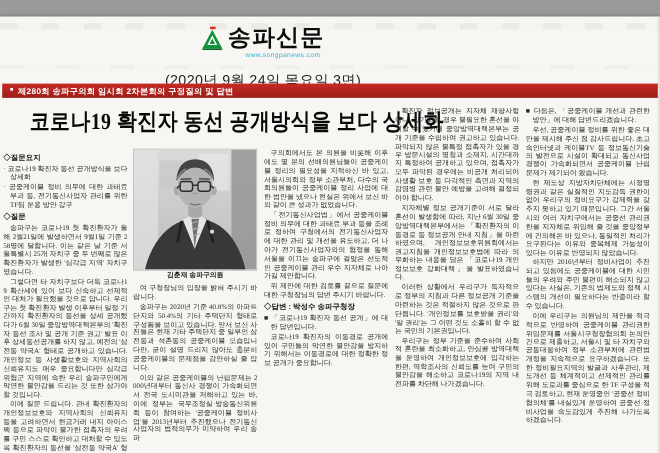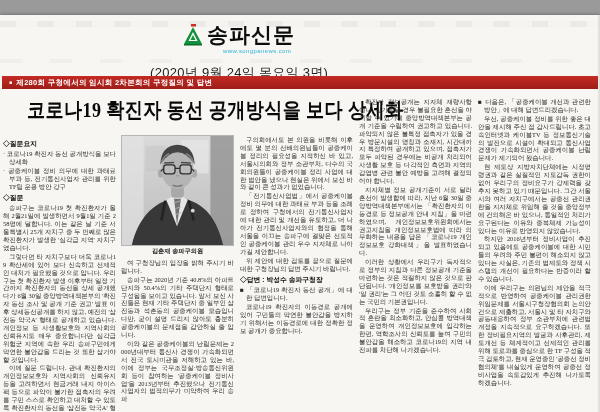--- a/index.html
+++ b/index.html
@@ -64,21 +64,21 @@
       <rect x="1" y="20" width="18" height="1.5" fill="#0d6b2c"></rect>
     </svg>
     <span class="logo-text">송파신문</span>
   </div>
   <div class="logo-url">www.songpanews.com</div>
 
   <div class="dateline">(2020년 9월 24일 목요일 3면)</div>
 
   <div class="kicker">
     <span class="kicker-bullet">■</span>
-    <span>제280회 구청에서의 임시회 2차본회의 구정질의 및 답변</span>
+    <span>제280회 송파구의회 임시회 2차본회의 구정질의 및 답변</span>
   </div>
 
   <h1 class="headline">코로나19 확진자 동선 공개방식을 보다 상세화</h1>
 
   <div class="col col-1">
       <div class="blk h">◇질문요지</div>
       <div class="blk li">· 코로나19 확진자 동선 공개방식을 보다 상세화</div>
       <div class="blk li">· 공중케이블 정비 의무에 대한 과태료 부과 등, 전기통신사업자 관리를 위한 TF팀 운용 방안 강구</div>
       <div class="blk h">◇질문</div>
       <div class="blk p">송파구는 코로나19 첫 확진환자가 올해 2월21일에 발생하면서 9월1일 기준 258명에 달합니다. 이는 같은 날 기준 서울특별시 25개 자치구 중 두 번째로 많은 확진환자가 발생한 '심각급 지역' 자치구였습니다.</div>

